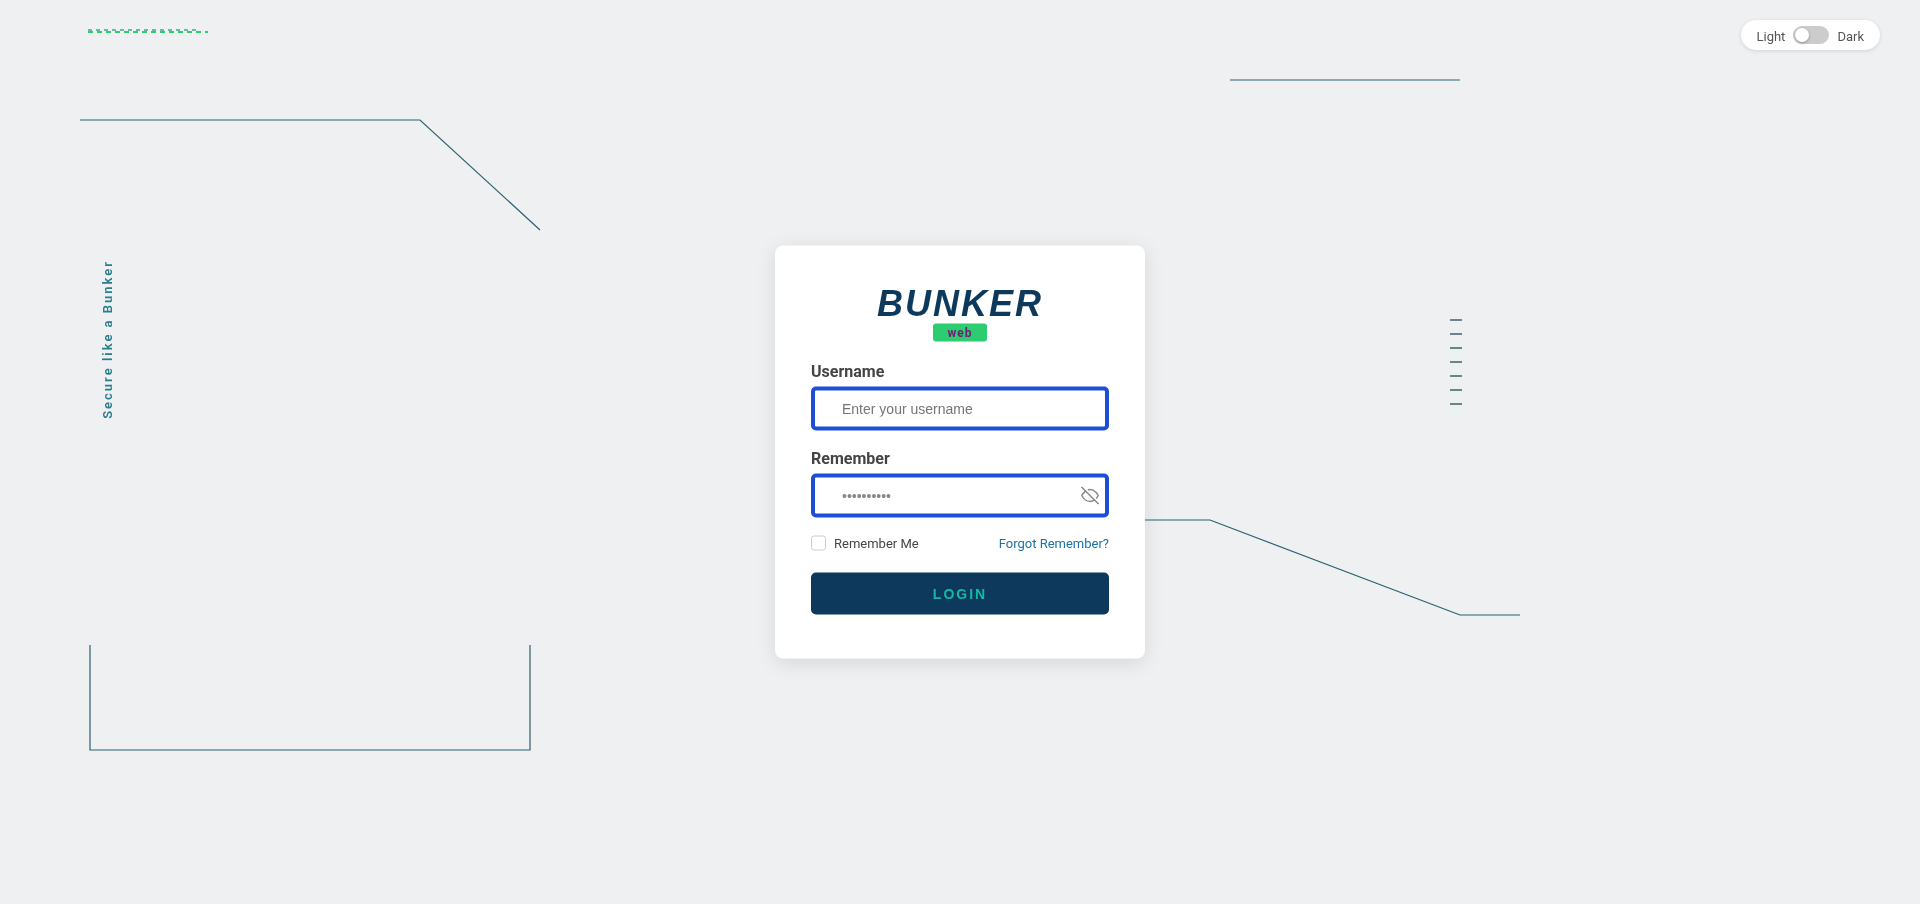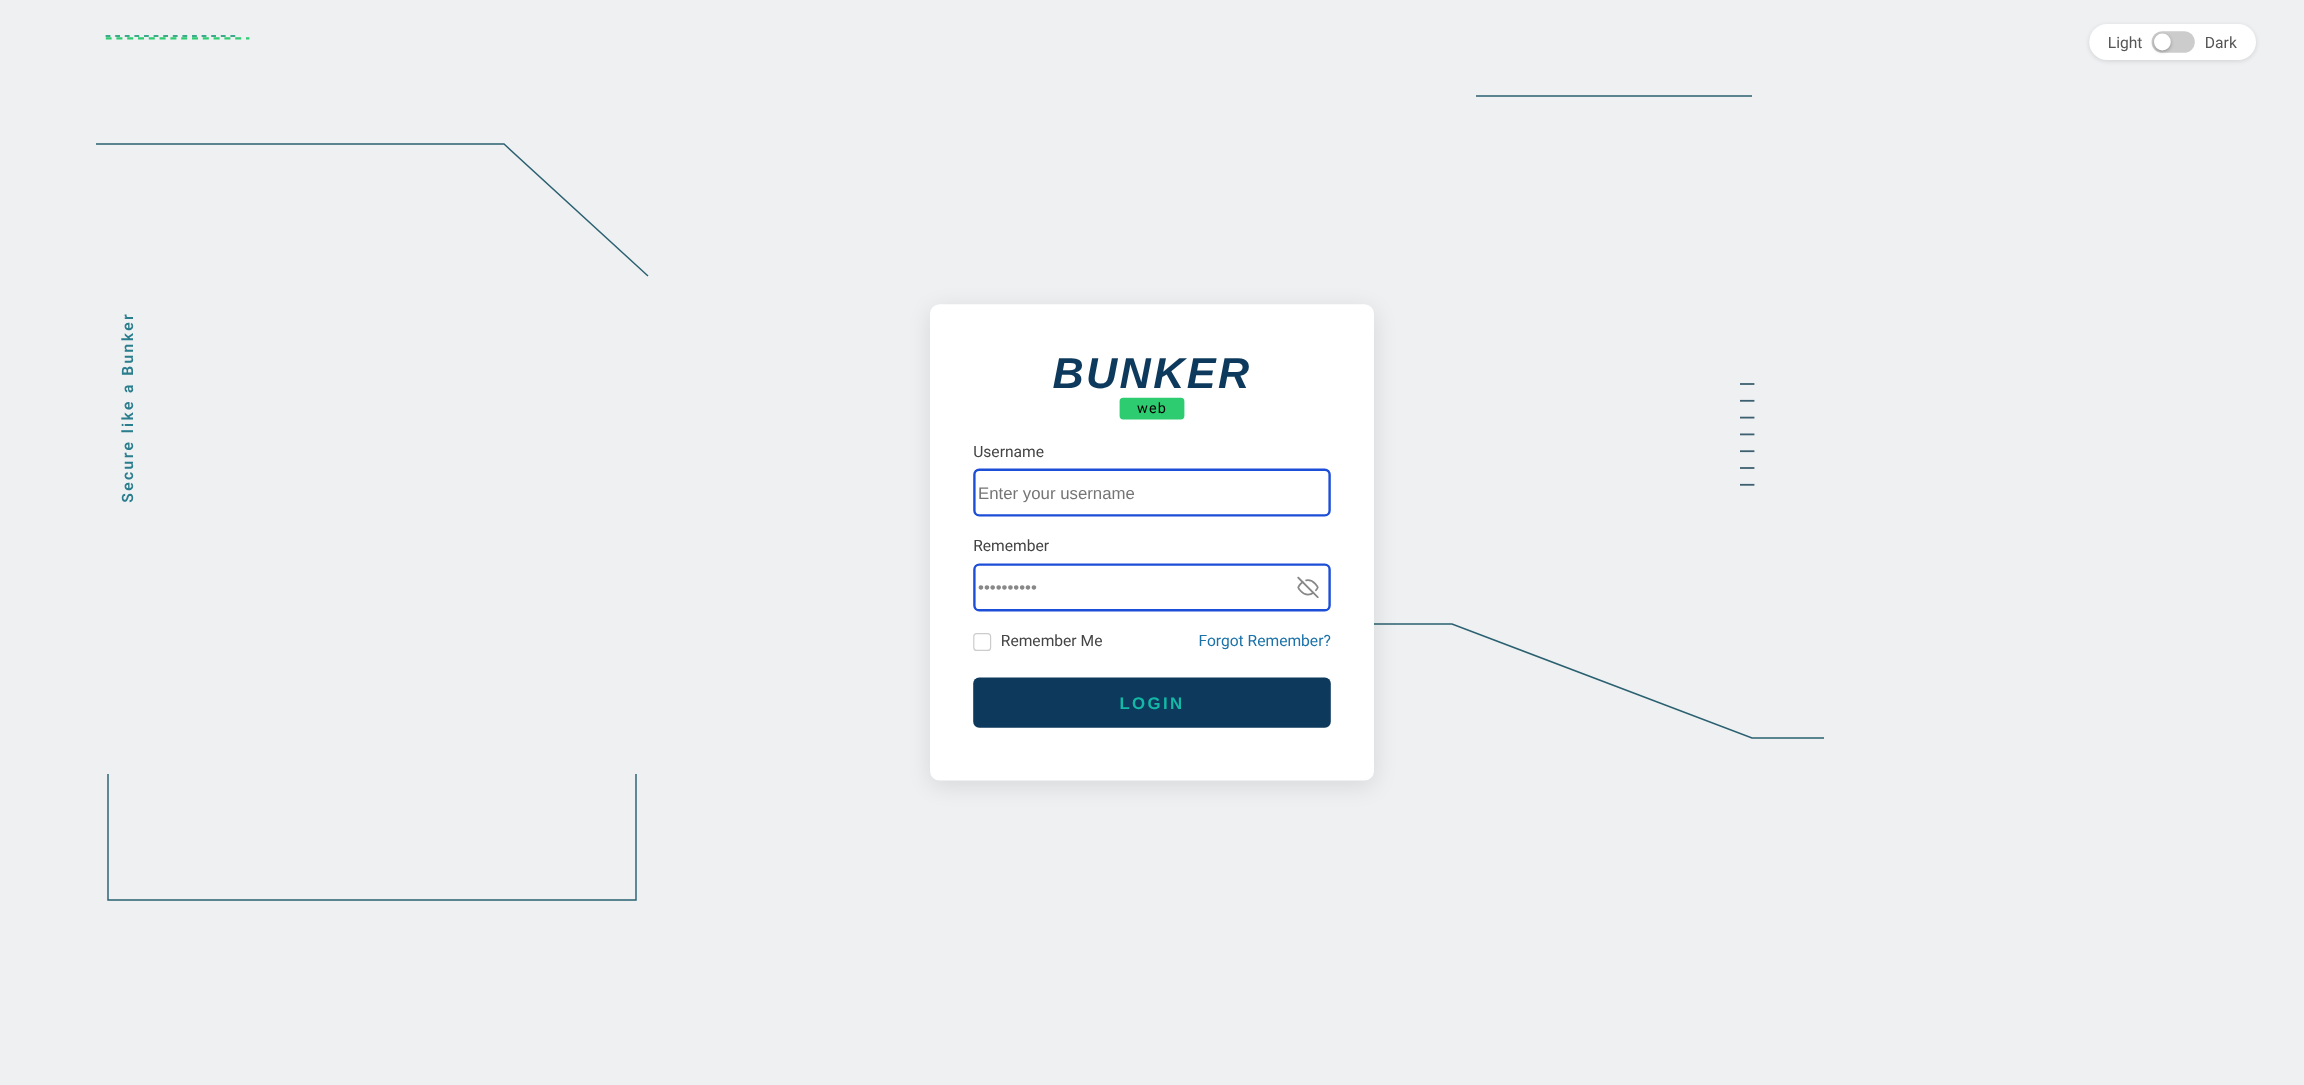--- a/index.html
+++ b/index.html
@@ -106,45 +106,45 @@
       color: #0d3a5c;
       letter-spacing: 2px;
       font-style: italic;
       text-transform: uppercase;
       line-height: 1;
       font-family: Arial Black, Arial, sans-serif;
     }
 
     .logo-web-badge {
       background: #2ecc71;
-      color: #000000;
+      color: #701a75;
       font-size: 12px;
-      font-weight: 400;
+      font-weight: 700;
       padding: 2px 14px;
       border-radius: 3px;
       margin-top: 2px;
       letter-spacing: 1px;
     }
 
     .form-group {
       margin-bottom: 18px;
     }
 
     .form-label {
       display: block;
-      font-size: 13px;
+      font-size: 16px;
       color: #444;
       margin-bottom: 6px;
-      font-weight: 400;
+      font-weight: 700;
     }
 
     .form-input {
       width: 100%;
-      padding: 10px 2px;
-      border: 2px solid #1d4ed8;
+      padding: 10px 27px;
+      border: 4px solid #1d4ed8;
       border-radius: 5px;
       font-size: 14px;
       color: #888;
       outline: none;
       background: white;
     }
 
     .password-wrapper {
       position: relative;
     }

